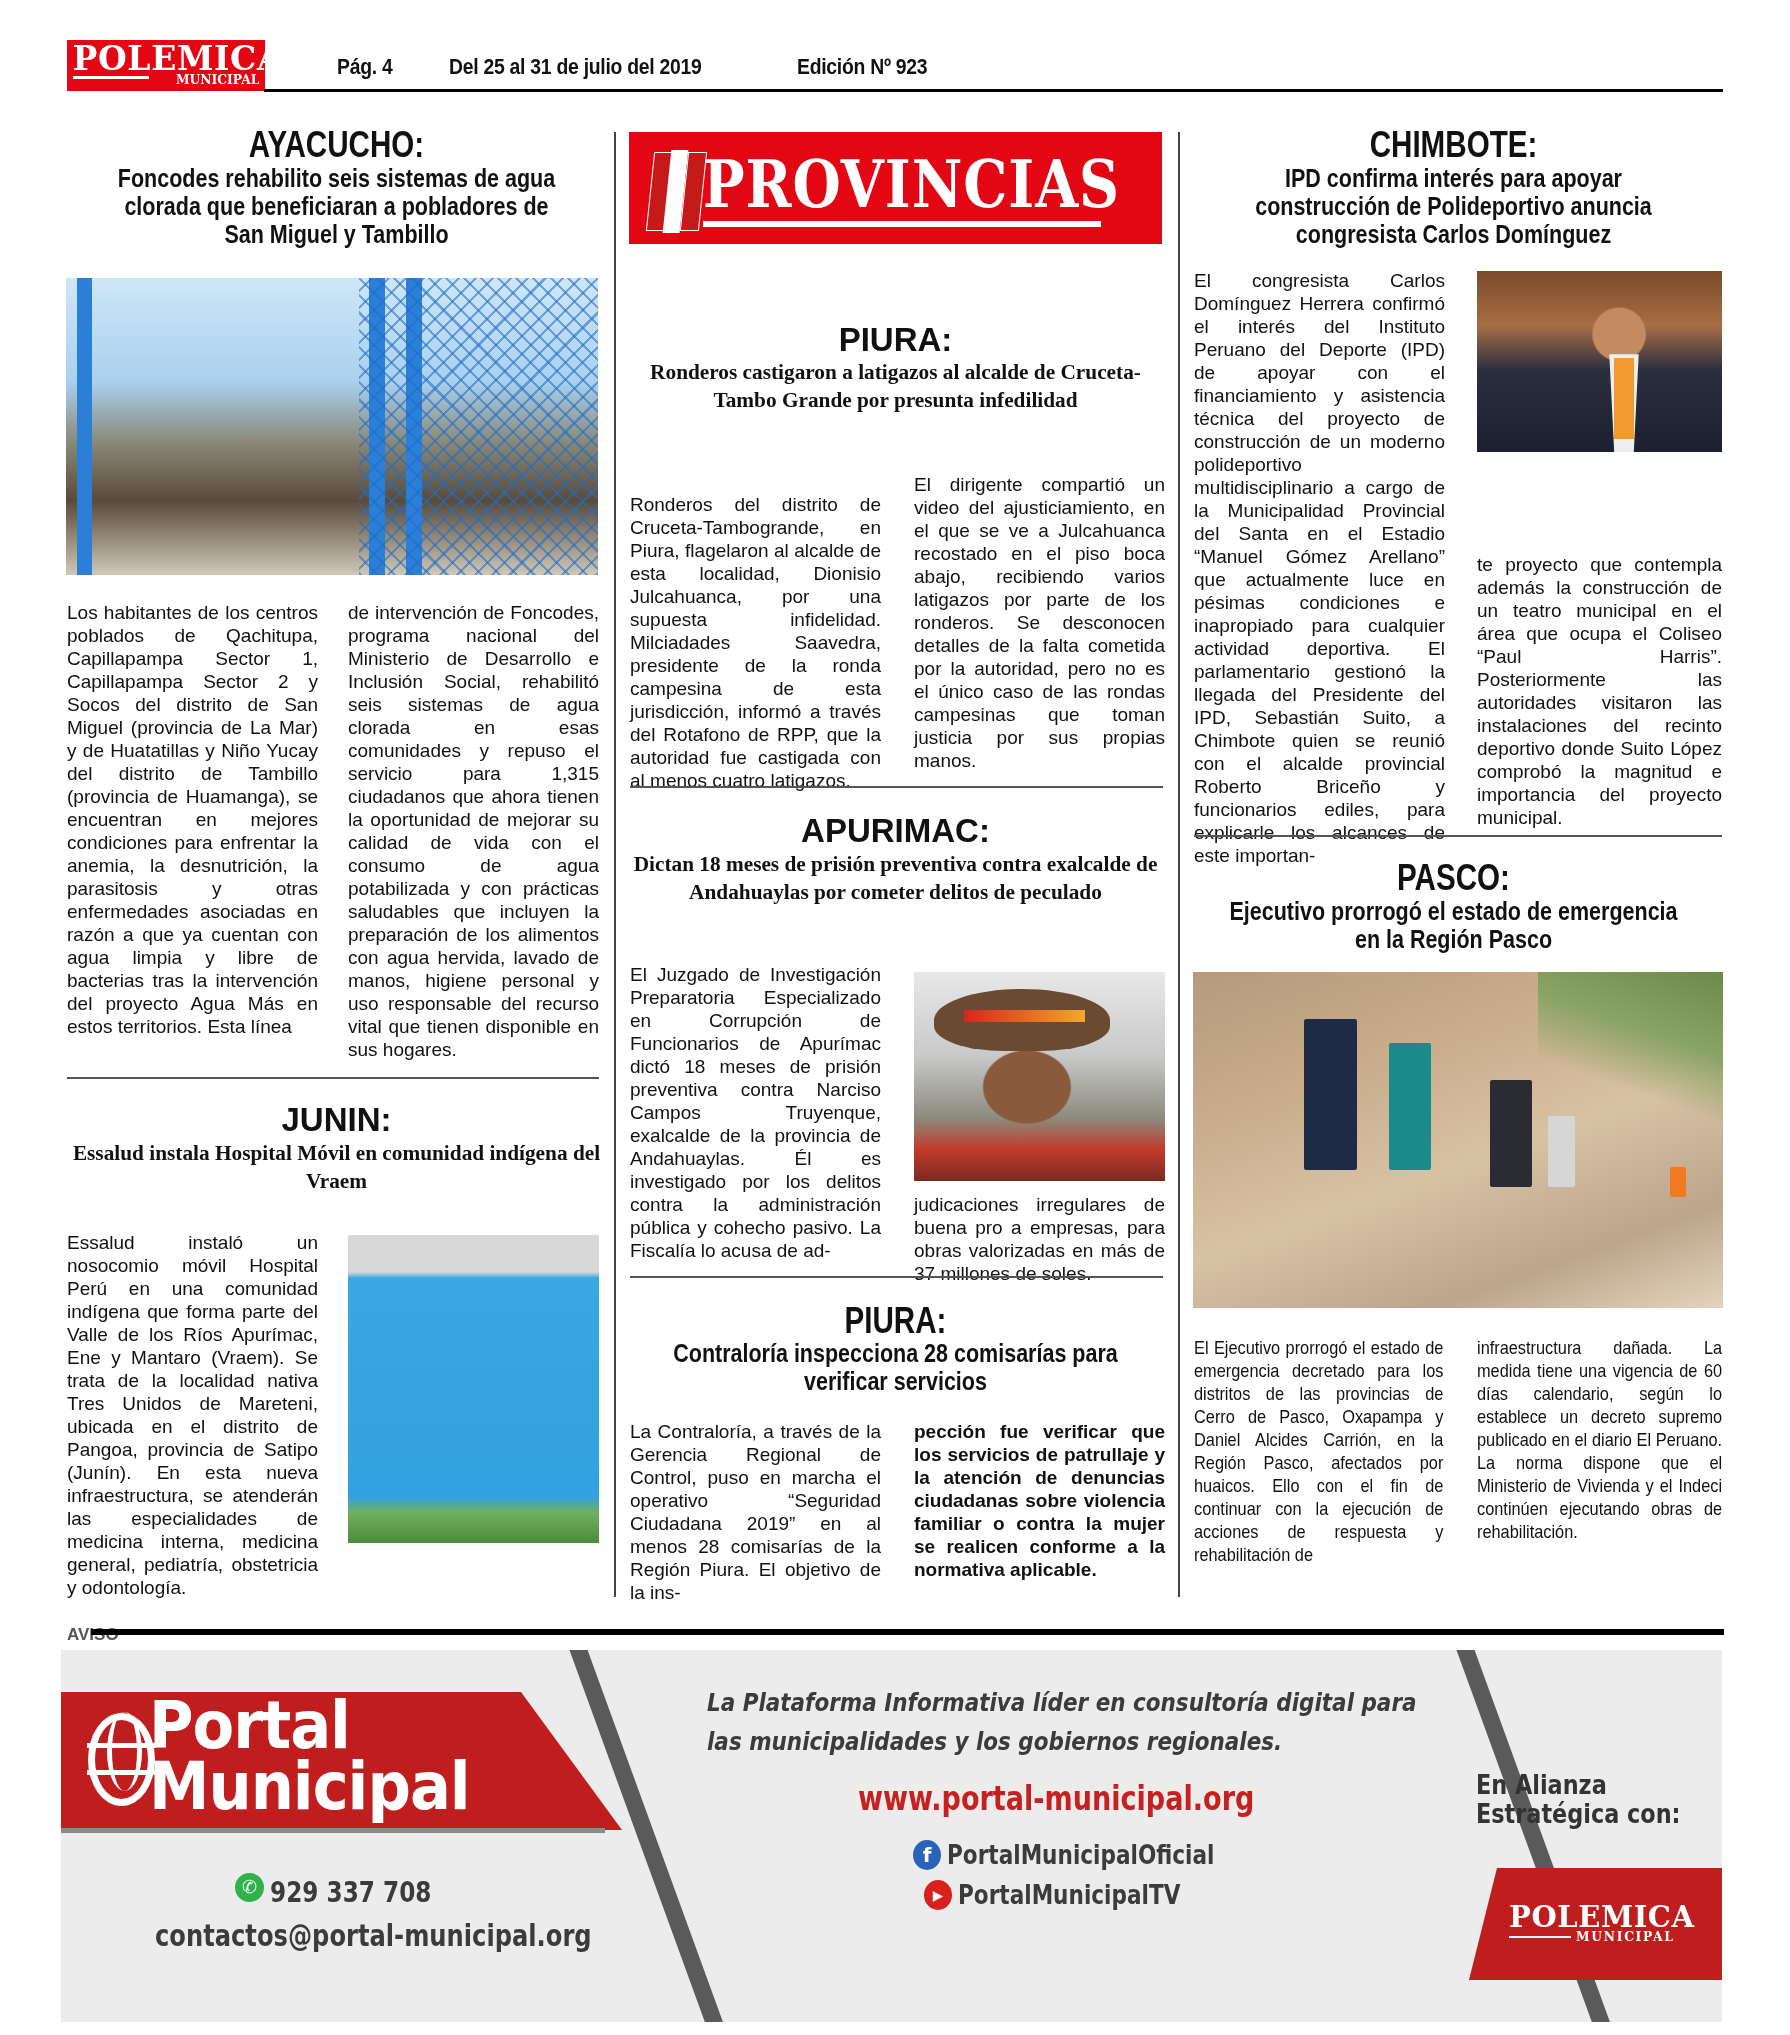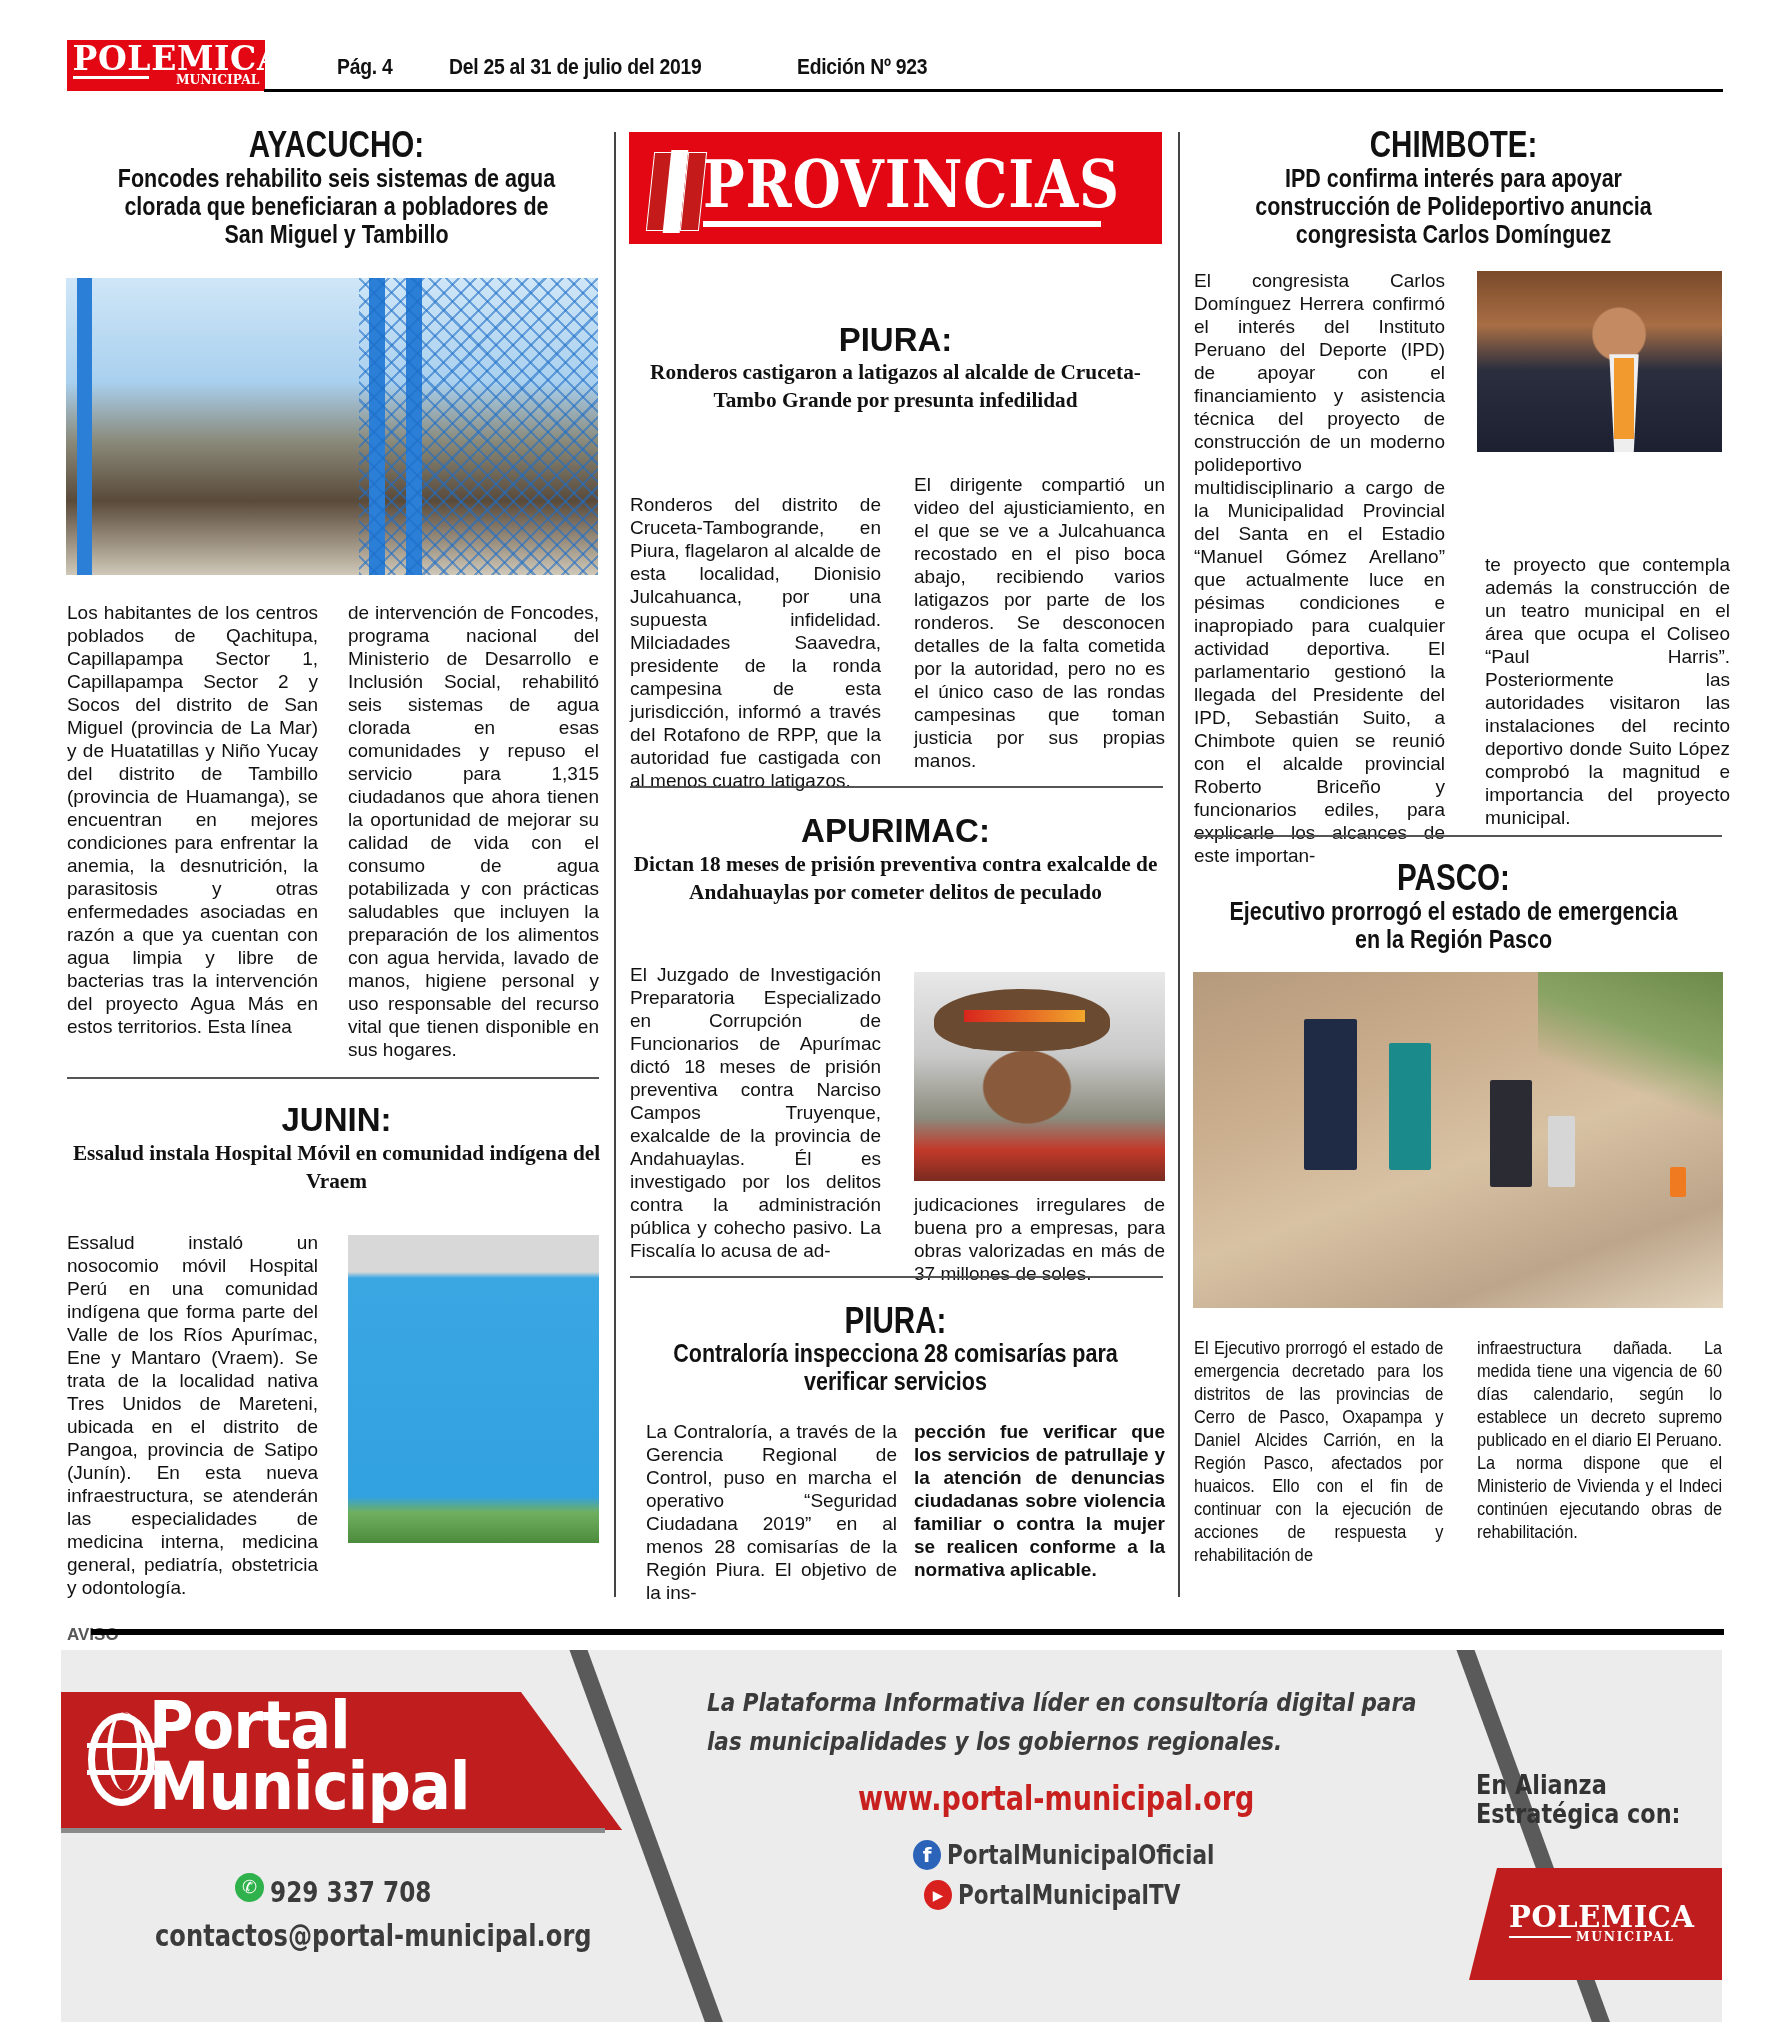--- a/index.html
+++ b/index.html
@@ -132,32 +132,32 @@
 <div class="abs body" style="left:630px; top:963px; width:251px;">El Juzgado de Investigación Preparatoria Especializado en Corrupción de Funcionarios de Apurímac dictó 18 meses de prisión preventiva contra Narciso Campos Truyenque, exalcalde de la provincia de Andahuaylas. Él es investigado por los delitos contra la administración pública y cohecho pasivo. La Fiscalía lo acusa de ad-</div>
 <div class="abs photo ph-apurimac" style="left:914px; top:972px; width:251px; height:209px;">
   <div class="hat"></div>
     <div class="band"></div>
 </div>
 <div class="abs body" style="left:914px; top:1193px; width:251px;">judicaciones irregulares de buena pro a empresas, para obras valorizadas en más de 37 millones de soles.</div>
 <div class="abs hrule" style="left:630px; top:1276px; width:533px;"></div>
 
 <div class="abs region cond" style="left:629px; top:1302px; width:533px; font-size:37px;">PIURA:</div>
 <div class="abs headline cond" style="left:629px; top:1339px; width:533px;">Contraloría inspecciona 28 comisarías para verificar servicios</div>
-<div class="abs body" style="left:630px; top:1420px; width:251px;margin-left:16px;">La Contraloría, a través de la Gerencia Regional de Control, puso en marcha el operativo “Seguridad Ciudadana 2019” en al menos 28 comisarías de la Región Piura. El objetivo de la ins-</div>
+<div class="abs body" style="left:630px; top:1420px; width:251px;">La Contraloría, a través de la Gerencia Regional de Control, puso en marcha el operativo “Seguridad Ciudadana 2019” en al menos 28 comisarías de la Región Piura. El objetivo de la ins-</div>
 <div class="abs body" style="left:914px; top:1420px; width:251px;font-weight:bold;">pección fue verificar que los servicios de patrullaje y la atención de denuncias ciudadanas sobre violencia familiar o contra la mujer se realicen conforme a la normativa aplicable.</div>
 
 <div class="abs region cond" style="left:1184px; top:126px; width:539px; font-size:37px;">CHIMBOTE:</div>
 <div class="abs headline cond" style="left:1184px; top:164px; width:539px;">IPD confirma interés para apoyar construcción de Polideportivo anuncia congresista Carlos Domínguez</div>
 <div class="abs body" style="left:1194px; top:269px; width:251px;">El congresista Carlos Domínguez Herrera confirmó el interés del Instituto Peruano del Deporte (IPD) de apoyar con el financiamiento y asistencia técnica del proyecto de construcción de un moderno polideportivo multidisciplinario a cargo de la Municipalidad Provincial del Santa en el Estadio “Manuel Gómez Arellano” que actualmente luce en pésimas condiciones e inapropiado para cualquier actividad deportiva. El parlamentario gestionó la llegada del Presidente del IPD, Sebastián Suito, a Chimbote quien se reunió con el alcalde provincial Roberto Briceño y funcionarios ediles, para explicarle los alcances de este importan-</div>
 <div class="abs photo ph-chimbote" style="left:1477px; top:271px; width:245px; height:181px;">
   <div class="shirt"></div>
     <div class="tie"></div>
 </div>
 <div class="abs body" style="left:1477px; top:404px; width:245px; margin-top:0;"></div>
-<div class="abs body" style="left:1477px; top:553px; width:245px;margin-left:8px;">te proyecto que contempla además la construcción de un teatro municipal en el área que ocupa el Coliseo “Paul Harris”. Posteriormente las autoridades visitaron las instalaciones del recinto deportivo donde Suito López comprobó la magnitud e importancia del proyecto municipal.</div>
+<div class="abs body" style="left:1477px; top:553px; width:245px;">te proyecto que contempla además la construcción de un teatro municipal en el área que ocupa el Coliseo “Paul Harris”. Posteriormente las autoridades visitaron las instalaciones del recinto deportivo donde Suito López comprobó la magnitud e importancia del proyecto municipal.</div>
 <div class="abs hrule" style="left:1194px; top:835px; width:528px;"></div>
 
 <div class="abs region cond" style="left:1184px; top:859px; width:539px; font-size:37px;">PASCO:</div>
 <div class="abs headline cond" style="left:1184px; top:897px; width:539px;">Ejecutivo prorrogó el estado de emergencia en la Región Pasco</div>
 <div class="abs photo ph-pasco" style="left:1193px; top:972px; width:530px; height:336px;">
   <div class="slope"></div>
   <div class="p" style="left:21%; top:14%; width:10%; height:45%; background:#1f2a44;"></div>
   <div class="p" style="left:37%; top:21%; width:8%; height:38%; background:#1a8b8a;"></div>
   <div class="p" style="left:56%; top:32%; width:8%; height:32%; background:#2b2b33;"></div>
   <div class="p" style="left:67%; top:43%; width:5%; height:21%; background:#d6d6d6;"></div>

